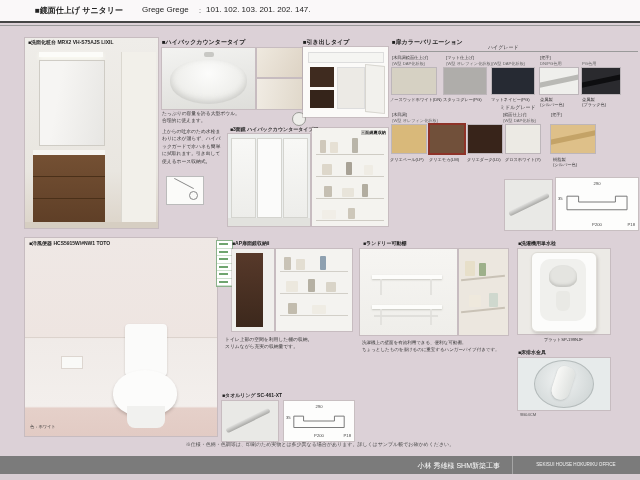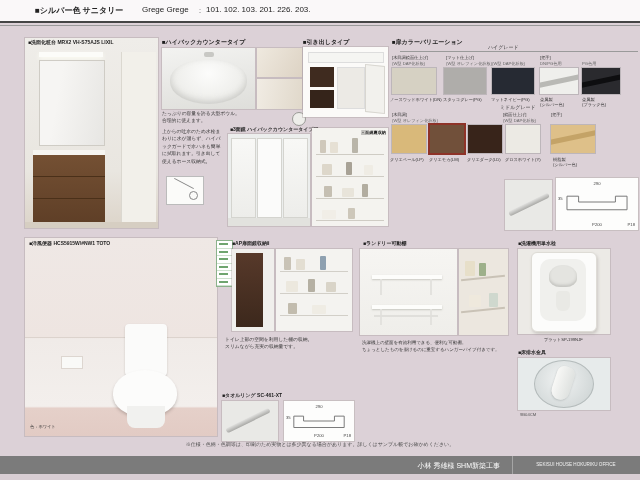--- a/index.html
+++ b/index.html
@@ -110,24 +110,24 @@
   #fbar .div{position:absolute;left:512px;top:0;width:1px;height:18px;background:#a5a5a5;}
   #fbar .off{position:absolute;left:516px;top:6px;width:120px;text-align:center;font-size:4.6px;color:#f2f2f2;white-space:nowrap;}
   #fstrip{left:0;top:474px;width:640px;height:6px;background:#d8cdd3;}
 </style>
 </head>
 <body>
 
 <div id="page">
 
   <div id="hdr" class="abs">
-    <span class="t" style="left:35px;font-weight:bold;">■シルバー色 サニタリー</span>
+    <span class="t" style="left:35px;font-weight:bold;">■鏡面仕上げ サニタリー</span>
     <span class="t" style="left:142px;">Grege Grege</span>
     <span class="t" style="left:196px;color:#888;">：</span>
-    <span class="t" style="left:206px;">101. 102. 103. 201. 226. 203.</span>
+    <span class="t" style="left:206px;">101. 102. 103. 201. 202. 147.</span>
   </div>
   <div id="rule1" class="abs"></div>
   <div id="rule2" class="abs"></div>
 
   <div id="vanity" class="abs photo">
     <div class="abs light"></div>
     <div class="abs mirror"></div>
     <div class="abs counter"></div>
     <div class="abs cab">
         <i></i>

